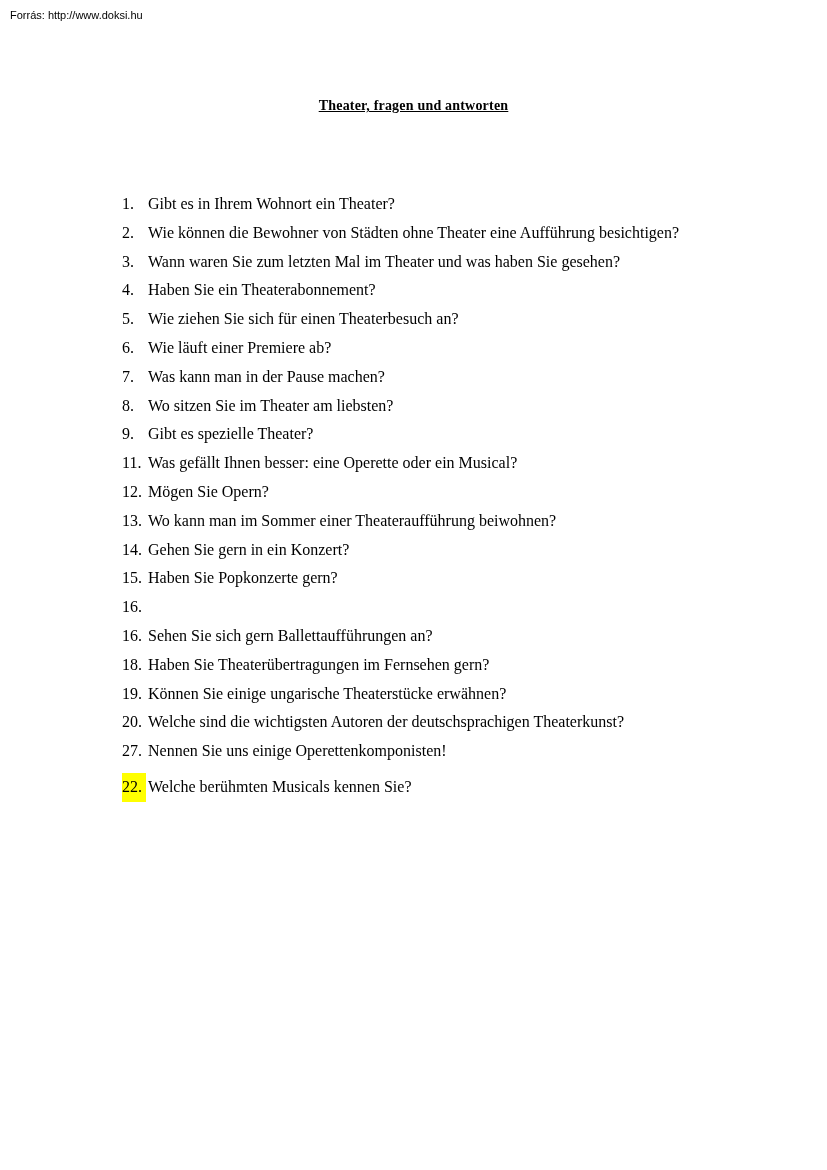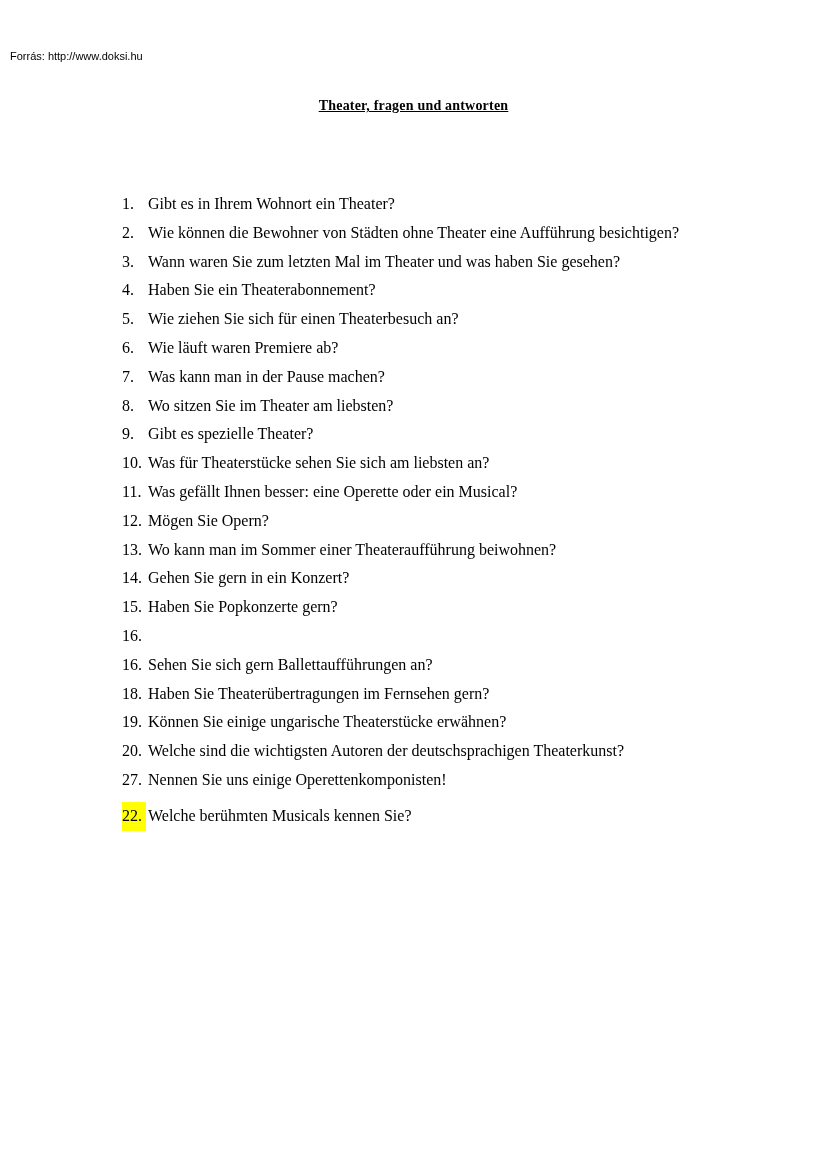--- a/index.html
+++ b/index.html
@@ -18,21 +18,20 @@
     background: #ffffff;
   }
   .source-line {
     position: absolute;
     top: 9px;
     left: 10px;
     font-family: "Liberation Sans", sans-serif;
     font-size: 11px;
     color: #000000;
     white-space: nowrap;
-    margin-top: 41px;
   }
   .doc-title {
     position: absolute;
     top: 98px;
     left: 0;
     width: 100%;
     text-align: center;
     font-family: "Liberation Serif", serif;
     font-size: 14px;
     font-weight: bold;
@@ -93,37 +92,33 @@
       <div class="list-item">
         <span class="item-number">4.</span>
         <span class="item-text">Haben Sie ein Theaterabonnement?</span>
       </div>
       <div class="list-item">
         <span class="item-number">5.</span>
         <span class="item-text">Wie ziehen Sie sich für einen Theaterbesuch an?</span>
       </div>
       <div class="list-item">
         <span class="item-number">6.</span>
-        <span class="item-text">Wie läuft waren Premiere ab?</span>
+        <span class="item-text">Wie läuft einer Premiere ab?</span>
       </div>
       <div class="list-item">
         <span class="item-number">7.</span>
         <span class="item-text">Was kann man in der Pause machen?</span>
       </div>
       <div class="list-item">
         <span class="item-number">8.</span>
         <span class="item-text">Wo sitzen Sie im Theater am liebsten?</span>
       </div>
       <div class="list-item">
         <span class="item-number">9.</span>
         <span class="item-text">Gibt es spezielle Theater?</span>
-      </div>
-      <div class="list-item">
-        <span class="item-number">10.</span>
-        <span class="item-text">Was für Theaterstücke sehen Sie sich am liebsten an?</span>
       </div>
       <div class="list-item">
         <span class="item-number">11.</span>
         <span class="item-text">Was gefällt Ihnen besser: eine Operette oder ein Musical?</span>
       </div>
       <div class="list-item">
         <span class="item-number">12.</span>
         <span class="item-text">Mögen Sie Opern?</span>
       </div>
       <div class="list-item">

